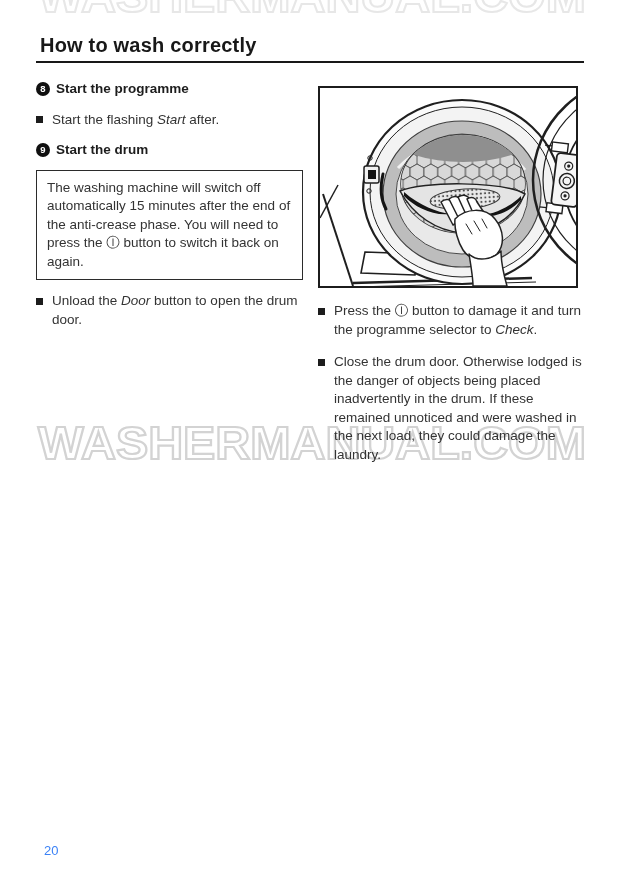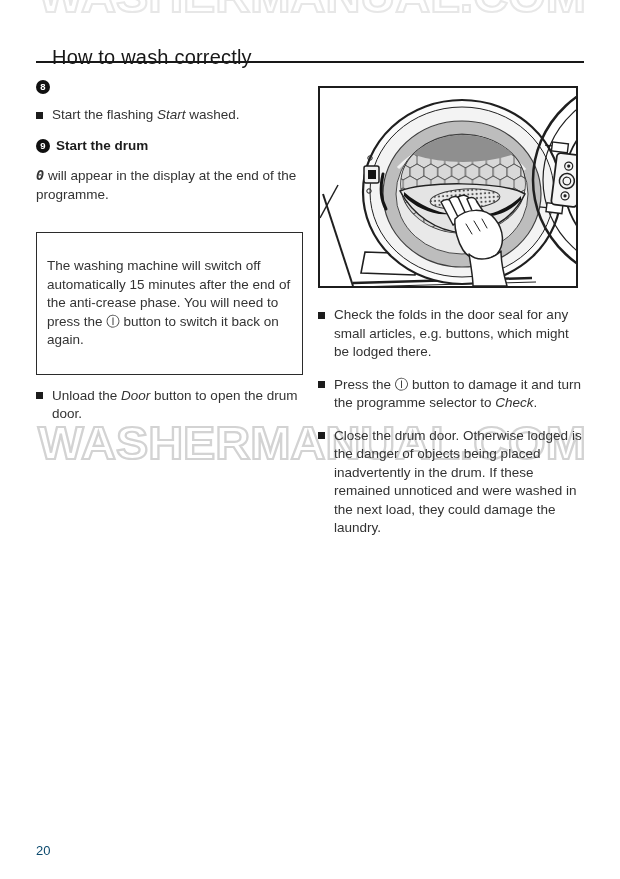--- a/index.html
+++ b/index.html
@@ -6,38 +6,38 @@
   body{
     width:620px;height:879px;position:relative;background:#ffffff;
     font-family:"Liberation Sans","DejaVu Sans",sans-serif;color:#333;
     overflow:hidden;
   }
   .watermark{position:absolute;left:0;top:0;width:620px;height:879px;z-index:1;pointer-events:none;}
   .wm{font-family:"Liberation Sans","DejaVu Sans",sans-serif;font-weight:bold;fill:none;}
   .wm-mid{stroke:#d3d3d3;stroke-width:2.2px;font-size:46px;}
   .wm-top{stroke:#e7e7e7;stroke-width:2px;font-size:46px;}
   .content{position:absolute;left:0;top:0;width:620px;height:879px;z-index:2;}
-  .page-title{position:absolute;left:36px;top:30px;margin:16px;font-size:20px;font-weight:normal;color:#181818;letter-spacing:.2px;}
+  .page-title{position:absolute;left:36px;top:30px;margin:4px;font-size:20px;font-weight:bold;color:#181818;letter-spacing:.2px;}
   .rule{position:absolute;left:36px;top:61px;width:548px;height:2px;background:#181818;}
   .col{position:absolute;font-size:13.5px;line-height:18.5px;}
   .col-left{left:36px;top:80px;width:267px;}
   .col-right{left:318px;top:86px;width:267px;}
   .step{display:flex;align-items:center;gap:6px;font-weight:bold;color:#1d1d1d;}
   .step + .step, .mt{margin-top:12px;}
   .badge{flex:0 0 auto;width:14px;height:14px;border-radius:50%;background:#101010;color:#fff;
          font-size:9.5px;font-weight:bold;display:inline-flex;align-items:center;justify-content:center;}
   .para{margin-top:11px;}
   .seg7{font-family:"DejaVu Sans Mono",monospace;font-style:italic;font-weight:bold;}
   .bullet{position:relative;padding-left:16px;margin-top:12px;}
   .sq{position:absolute;left:0;top:5.5px;width:7px;height:7px;background:#1c1c1c;}
-  .note-box{border:1.5px solid #2b2b2b;padding:24px 10px;margin-top:28px;background:transparent;}
+  .note-box{border:1.5px solid #2b2b2b;padding:8px 10px;margin-top:10px;background:transparent;}
   .warn-box{border:4px solid #b1b1b1;padding:8px 10px;margin-top:13px;background:transparent;}
   .figure{margin:0;width:260px;height:202px;border:2px solid #1c1c1c;box-sizing:border-box;background:#fff;}
   .figure svg{display:block;}
-  .page-num{position:absolute;left:36px;top:843px;font-size:13px;color:#0c4a6e;}
+  .page-num{position:absolute;left:44px;top:843px;font-size:13px;color:#3b82f6;}
   i{font-style:italic;margin-top:37px;}
 </style>
 </head>
 <body>
 
 <div>
 
   <svg class="watermark" width="620" height="879" viewBox="0 0 620 879">
     <text class="wm wm-top" x="312" y="12" text-anchor="middle" textLength="548" lengthAdjust="spacingAndGlyphs">WASHERMANUAL.COM</text>
     <text class="wm wm-mid" x="312" y="459" text-anchor="middle" textLength="548" lengthAdjust="spacingAndGlyphs">WASHERMANUAL.COM</text>
@@ -45,35 +45,33 @@
 
   <div class="content">
 
     <h1 class="page-title">How to wash correctly</h1>
     <div class="rule"></div>
 
     <div class="col col-left">
 
       <div class="step">
         <span class="badge">8</span>
+        <span>Start the programme</span>
       </div>
 
       <div class="bullet">
         <span class="sq"></span>
-        <span>Start the flashing </span><i>Start</i><span> washed.</span>
+        <span>Start the flashing </span><i>Start</i><span> after.</span>
       </div>
 
       <div class="step mt">
         <span class="badge">9</span>
         <span>Start the drum</span>
       </div>
 
-      <div class="para">
-        <span class="seg7">0</span><span> will appear in the display at the end of the programme.</span>
-      </div>
 
       <div class="note-box">
         <span>The washing machine will switch off automatically 15 minutes after the end of the anti-crease phase. You will need to press the Ⓘ button to switch it back on again.</span>
       </div>
 
       <div class="bullet">
         <span class="sq"></span>
         <span>Unload the </span><i>Door</i><span> button to open the drum door.</span>
       </div>
 
@@ -163,24 +161,20 @@
             <circle cx="247" cy="78" r="4" fill="none" stroke="#1f1f1f" stroke-width="1.2"></circle>
             <circle cx="247" cy="78" r="1.6" fill="#1f1f1f"></circle>
             <circle cx="247" cy="93" r="7.5" fill="none" stroke="#1f1f1f" stroke-width="1.5"></circle>
             <circle cx="247" cy="93" r="3.8" fill="none" stroke="#1f1f1f" stroke-width="1.2"></circle>
             <circle cx="247" cy="108" r="4" fill="none" stroke="#1f1f1f" stroke-width="1.2"></circle>
             <circle cx="247" cy="108" r="1.6" fill="#1f1f1f"></circle>
           </g>
         </svg>
       </figure>
 
-      <div class="bullet" style="margin-top:18px">
-        <span class="sq"></span>
-        <span>Check the folds in the door seal for any small articles, e.g. buttons, which might be lodged there.</span>
-      </div>
 
       <div class="bullet" style="margin-top:14px">
         <span class="sq"></span>
         <span>Press the Ⓘ button to damage it and turn the programme selector to </span><i>Check</i><span>.</span>
       </div>
 
       <div class="bullet" style="margin-top:14px">
         <span class="sq"></span>
         <span>Close the drum door. Otherwise lodged is the danger of objects being placed inadvertently in the drum. If these remained unnoticed and were washed in the next load, they could damage the laundry.</span>
       </div>

